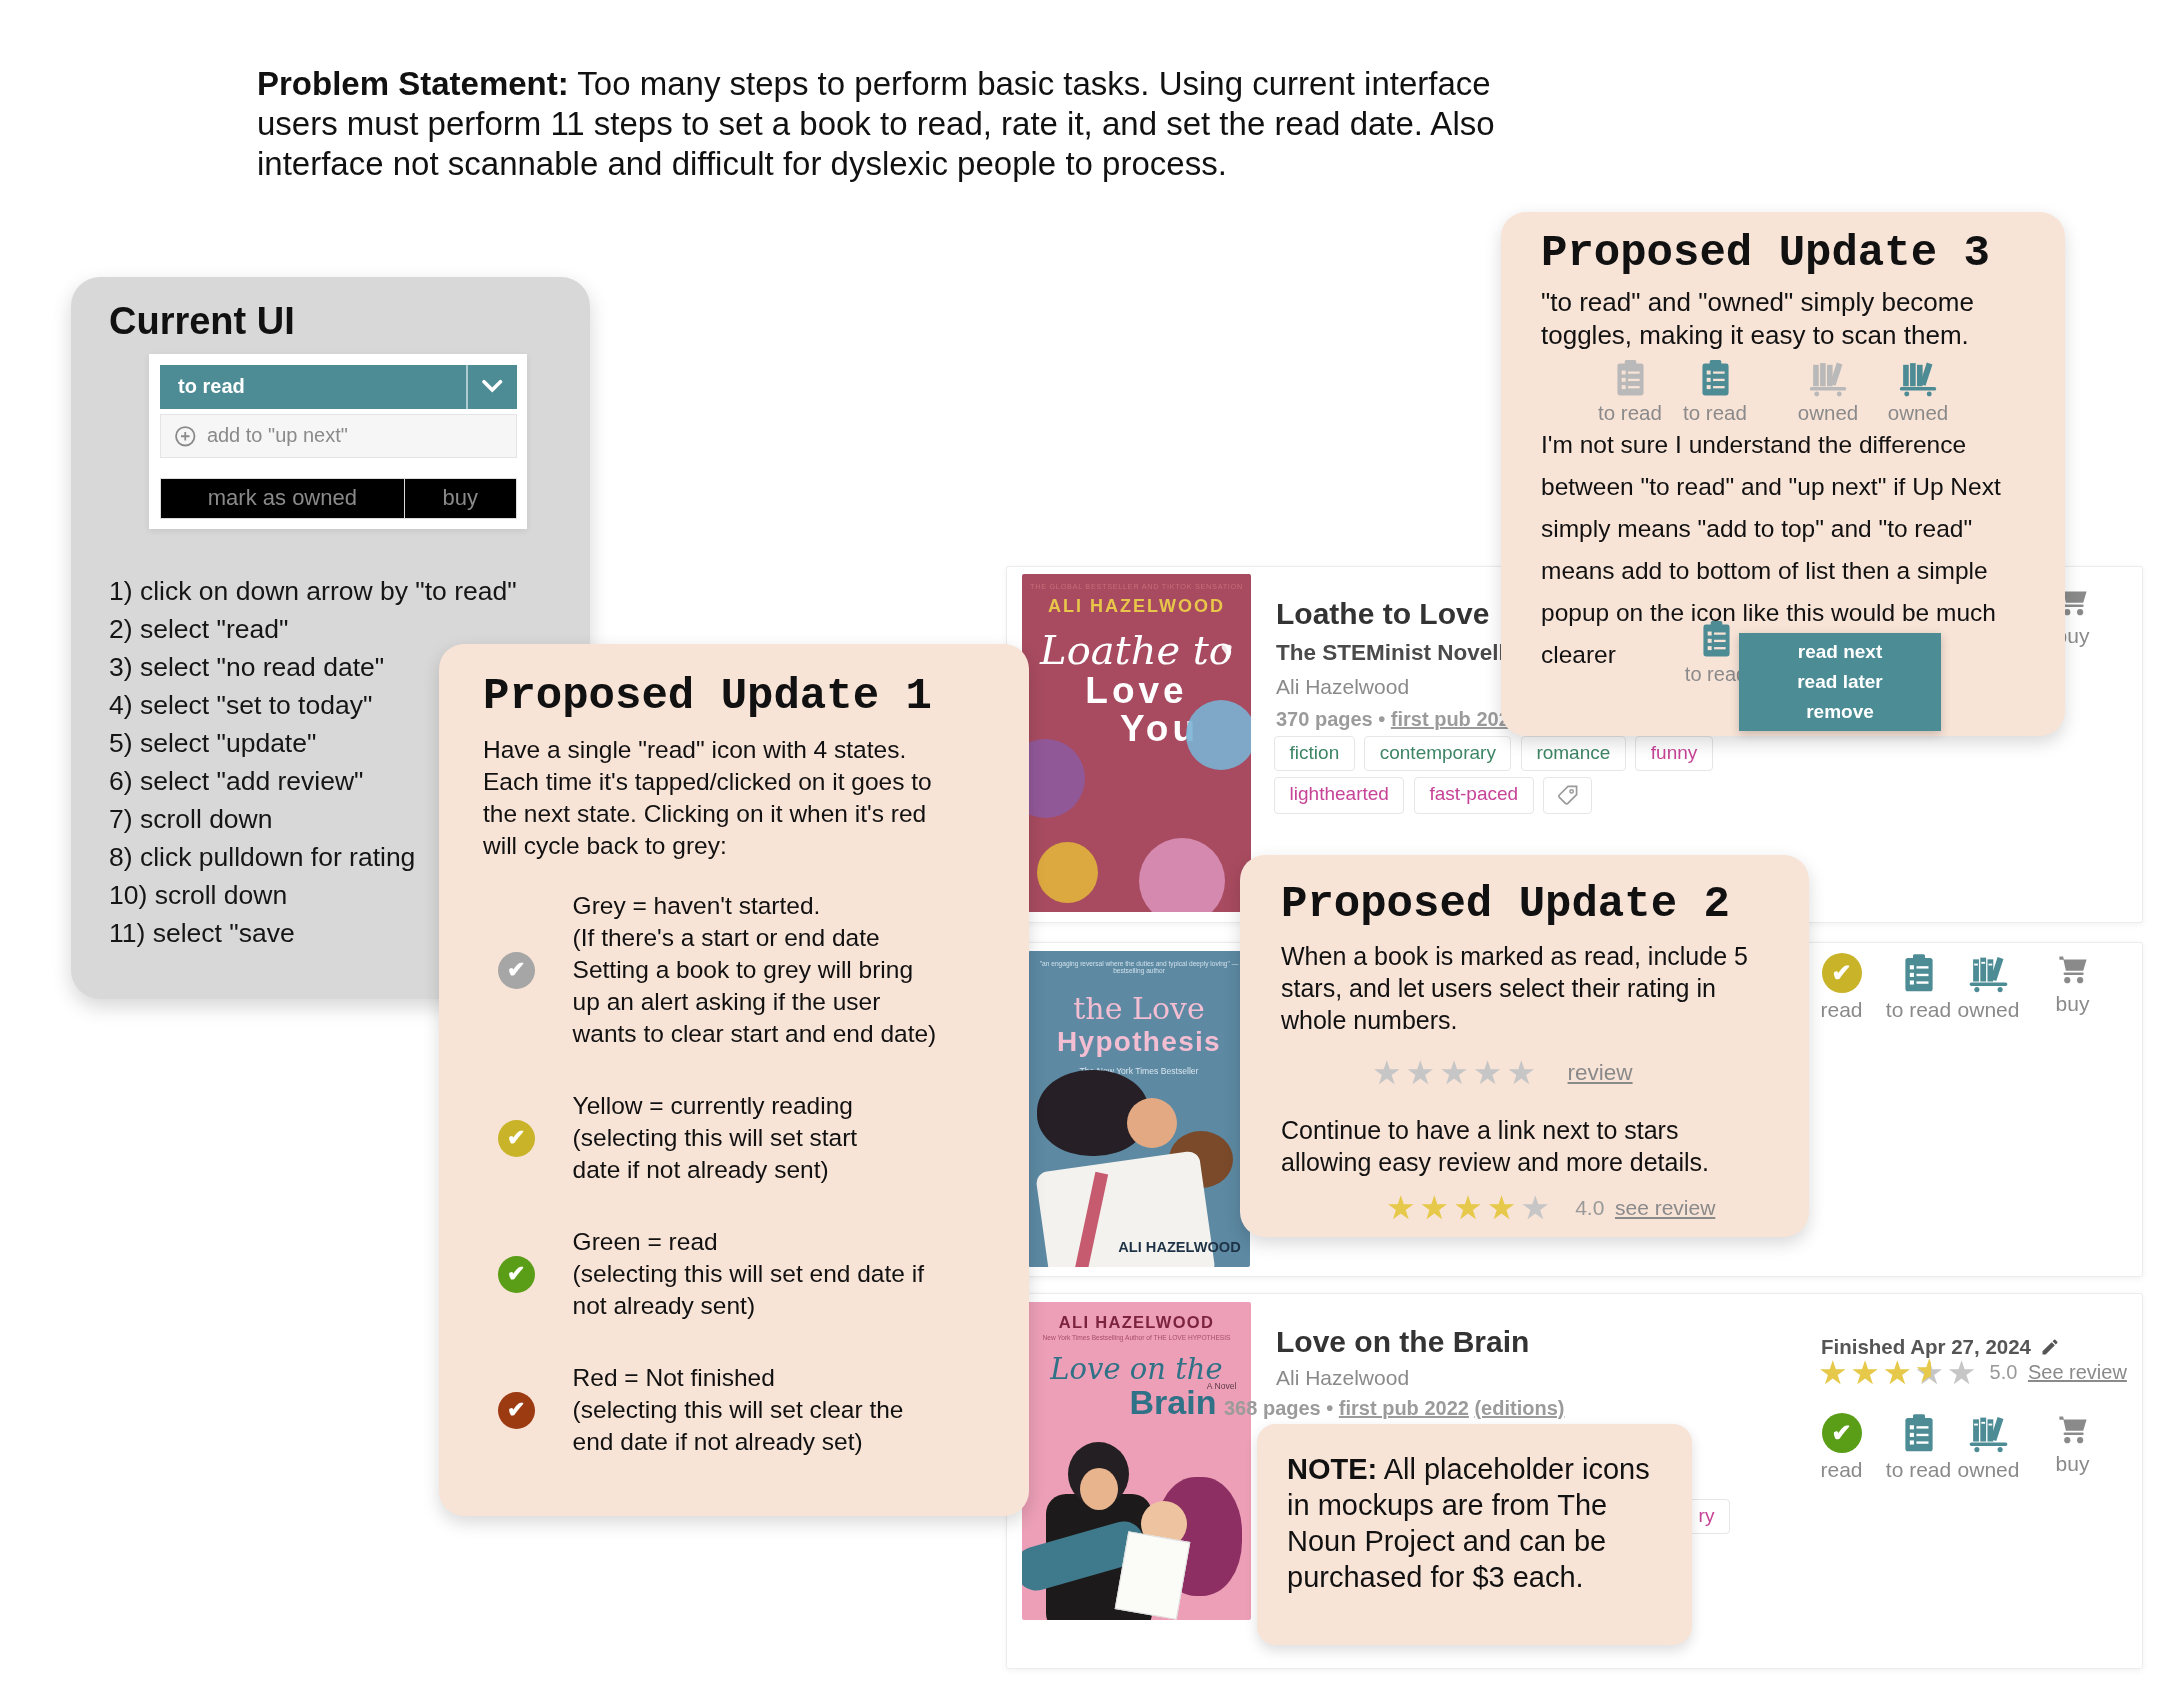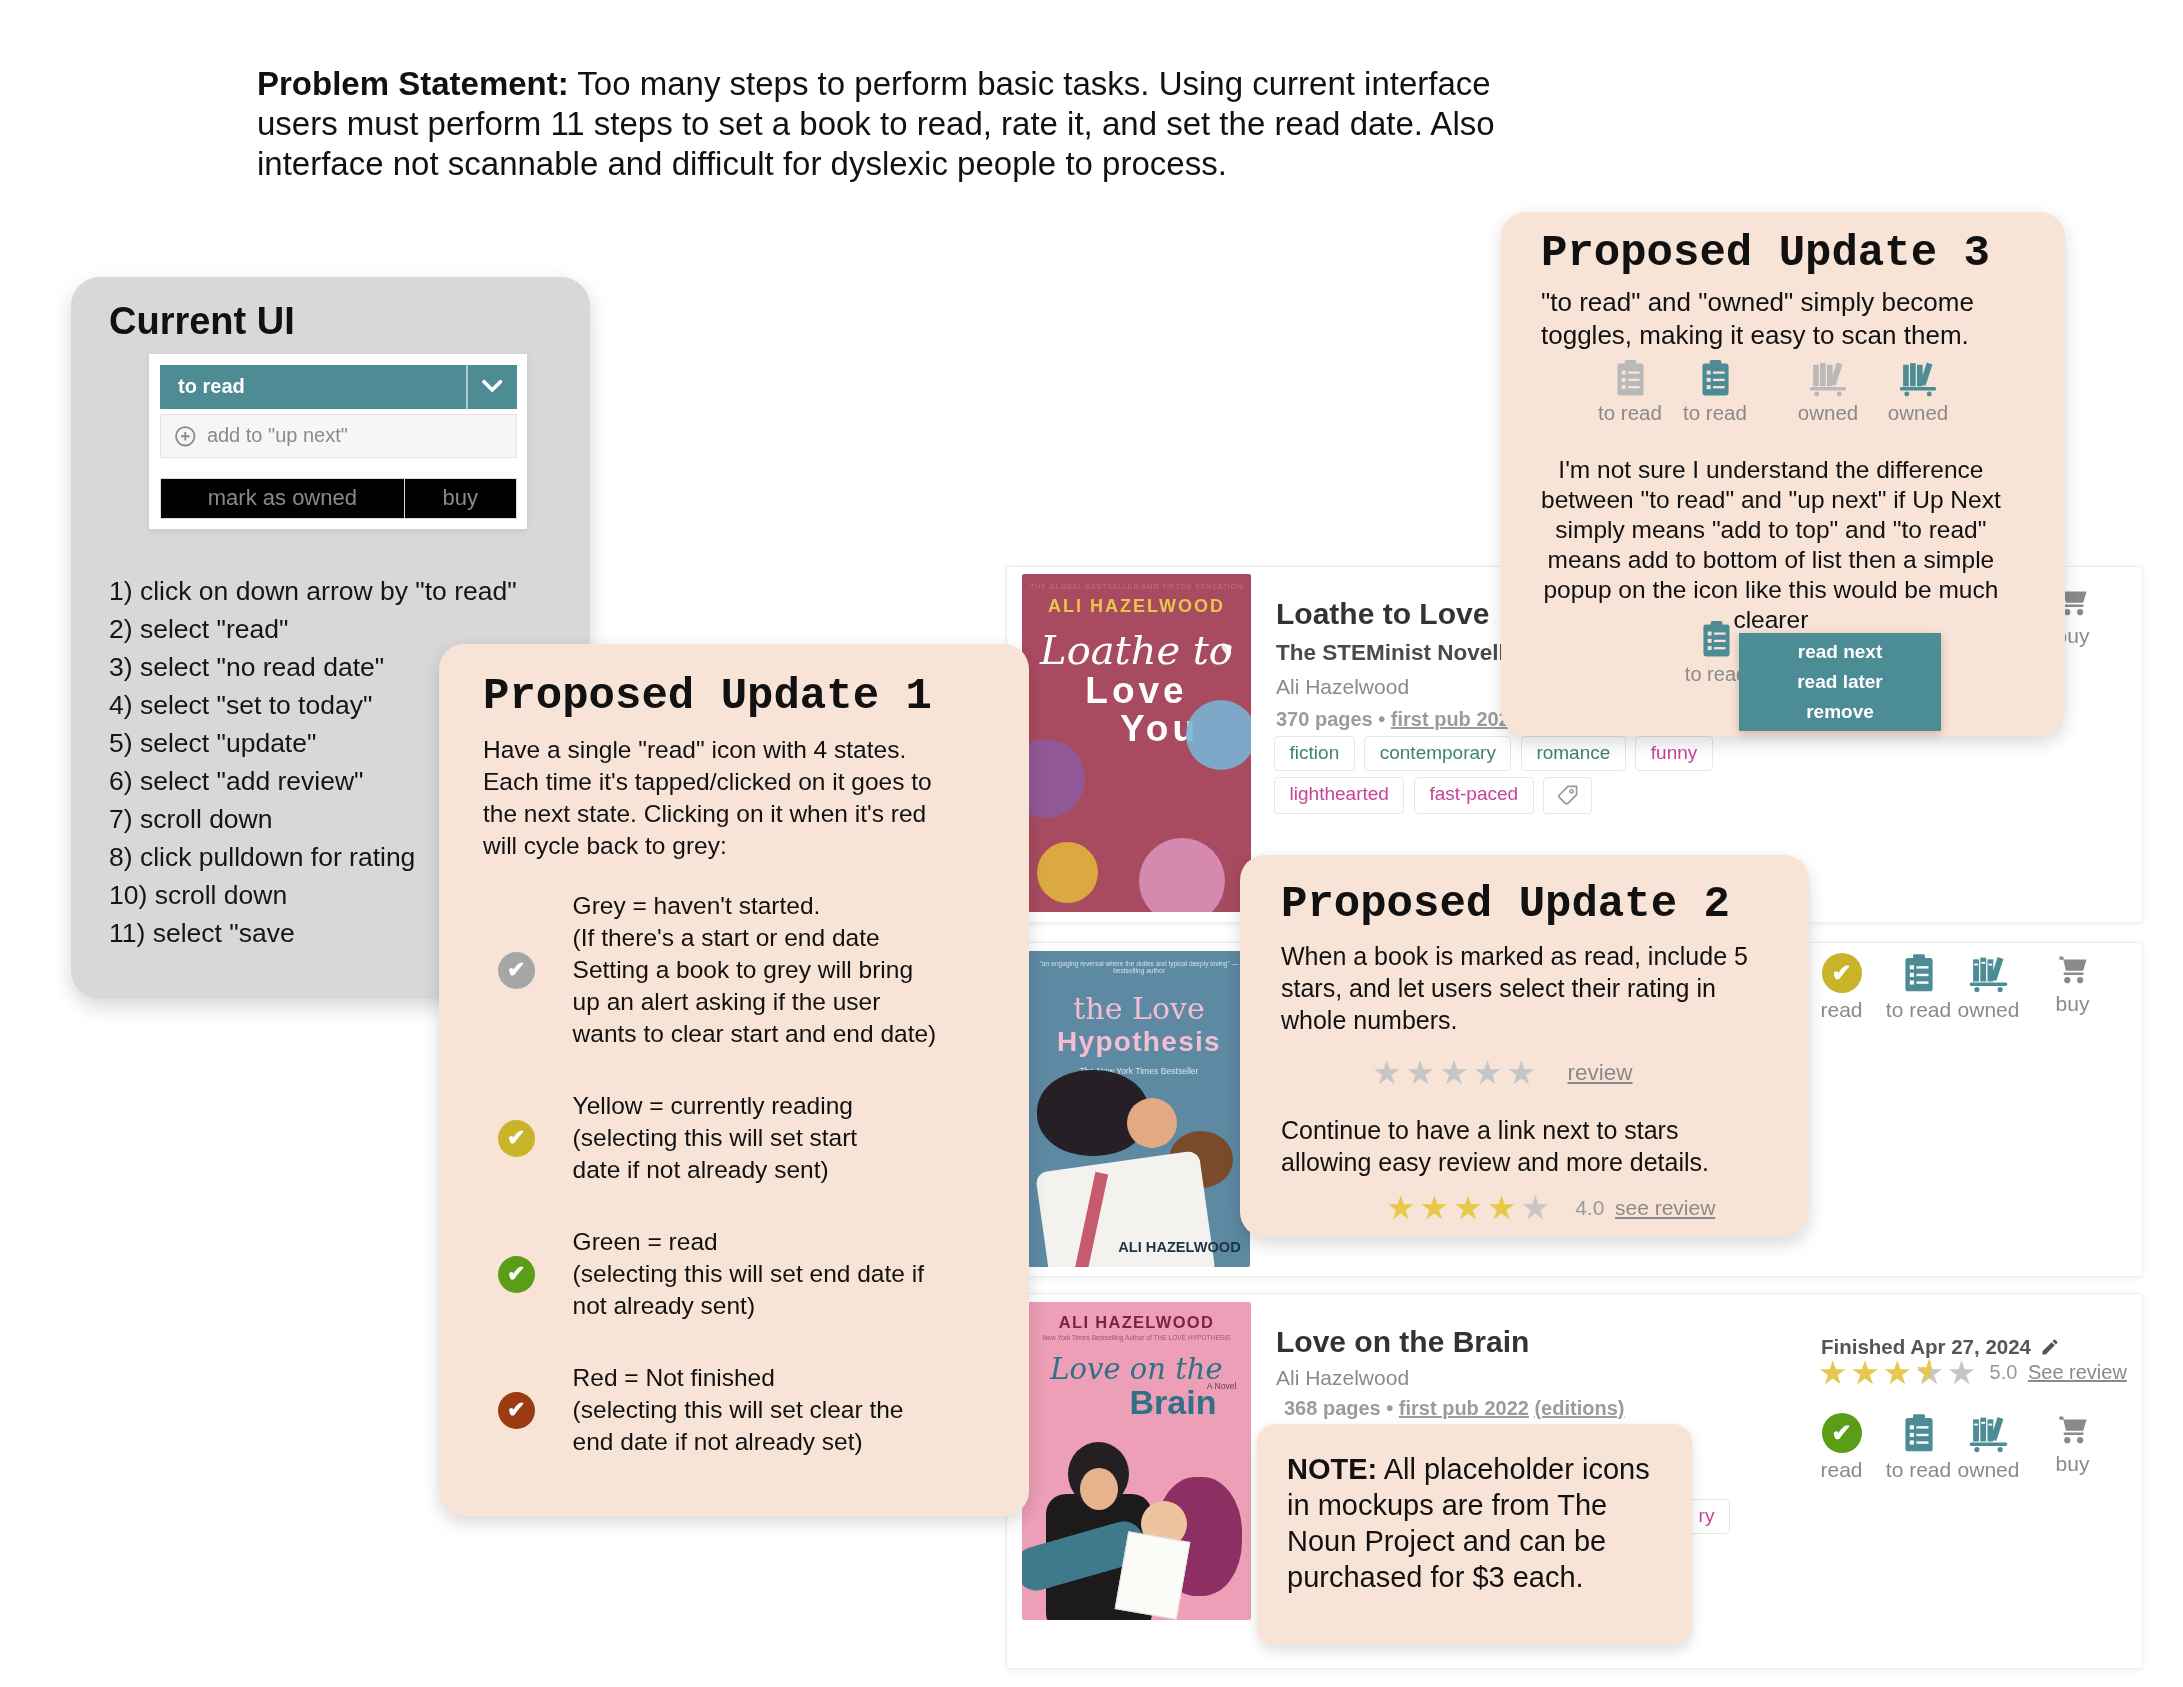--- a/index.html
+++ b/index.html
@@ -123,21 +123,21 @@
   #u2-p2{left:41px;top:259px;}
   #u2-stars2{left:146px;top:333px;}
   .lnk-review{font-size:22.5px;color:#8a8a8a;text-decoration:underline;margin-left:17px;}
 
   #update3{left:1501px;top:212px;width:564px;height:524px;}
   #u3-head{left:40px;top:16px;}
   #u3-p1{left:40px;top:74px;font-size:26px;line-height:33px;}
   .toggle{position:absolute;width:86px;text-align:center;top:147px;}
   .toggle .lab{margin-top:4px;font-size:20.5px;color:#8a8a8a;}
   #tg1{left:86px;} #tg2{left:171px;} #tg3{left:284px;} #tg4{left:374px;}
-  #u3-p2{left:40px;top:243px;font-size:24.5px;line-height:30px;text-align:center;}
+  #u3-p2{left:40px;top:212px;font-size:24.5px;line-height:42px;}
   #u3-anchor{position:absolute;left:196px;top:408px;width:38px;}
   #u3-anchor-label{position:absolute;left:157px;top:451px;width:116px;text-align:center;font-size:20px;color:#8a8a8a;}
   .popup{position:absolute;left:238px;top:421px;width:202px;height:98px;background:#4c8c95;z-index:7;
     display:flex;flex-direction:column;justify-content:space-evenly;align-items:center;box-shadow:0 2.6px 9.3px rgba(0,0,0,.2);}
   .popup .pitem{color:#fff;font-weight:bold;font-size:19px;}
 
   
   #notebox{position:absolute;left:1257px;top:1424px;width:435px;height:221px;background:#f8e3d7;border-radius:18.5px;
     box-shadow:0 5.3px 13.2px rgba(0,0,0,.13);z-index:6;}
   #note-text{position:absolute;left:30px;top:26.5px;width:377px;font-size:29px;line-height:36px;}
@@ -316,21 +316,21 @@
     <span class="c3-man"></span>
     <span class="c3-manhead"></span>
     <span class="c3-manface"></span>
     <span class="c3-sleeve"></span>
     <span class="c3-hair"></span>
     <span class="c3-warm"></span>
     <span class="c3-paper"></span>
   </div>
   <div class="btitle" style="left:1276px;top:1325px;">Love on the Brain</div>
   <div class="bauthor" style="left:1276px;top:1366px;">Ali Hazelwood</div>
-  <div class="bmeta" style="left:1284px;top:1397px;"><span>368 pages • </span><span class="lnk">first pub 2022</span><span> </span><span class="lnk">(editions)</span></div>
+  <div class="bmeta" style="left:1224px;top:1397px;"><span>368 pages • </span><span class="lnk">first pub 2022</span><span> </span><span class="lnk">(editions)</span></div>
 
   <div class="finished">
     <span>Finished Apr 27, 2024</span>
     <span>
       <svg width="20" height="20" viewBox="0 0 24 24" fill="#555">
           <path d="M3 17.2 V21 h3.8 L17.8 10 14 6.2 Z M20.7 7.1 a1 1 0 0 0 0 -1.4 L18.3 3.3 a1 1 0 0 0 -1.4 0 l-1.8 1.8 3.8 3.8 z"></path>
         </svg>
     </span>
   </div>
   <div class="starsrow" style="left:1818px;top:1356px;">

